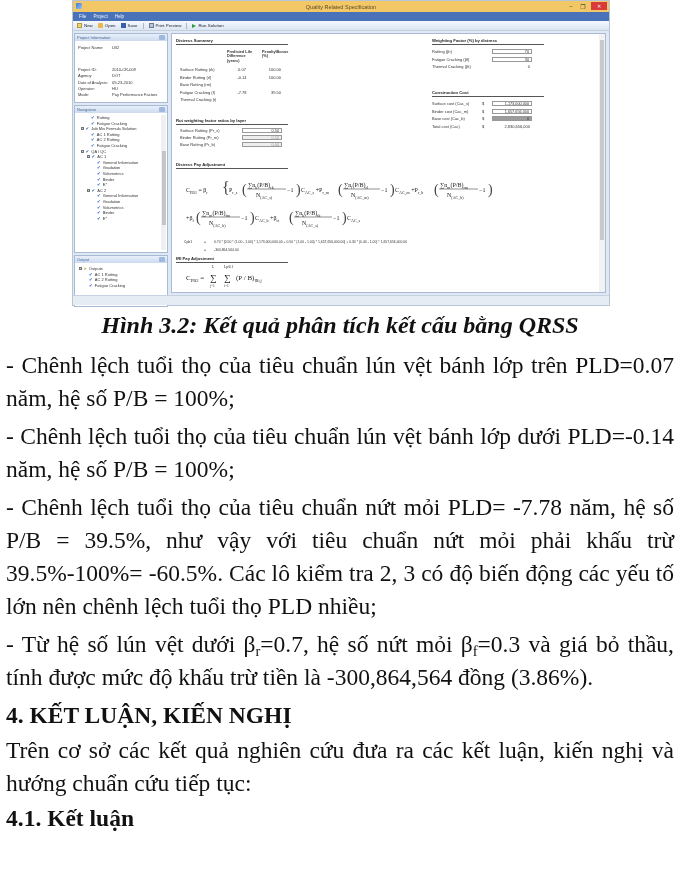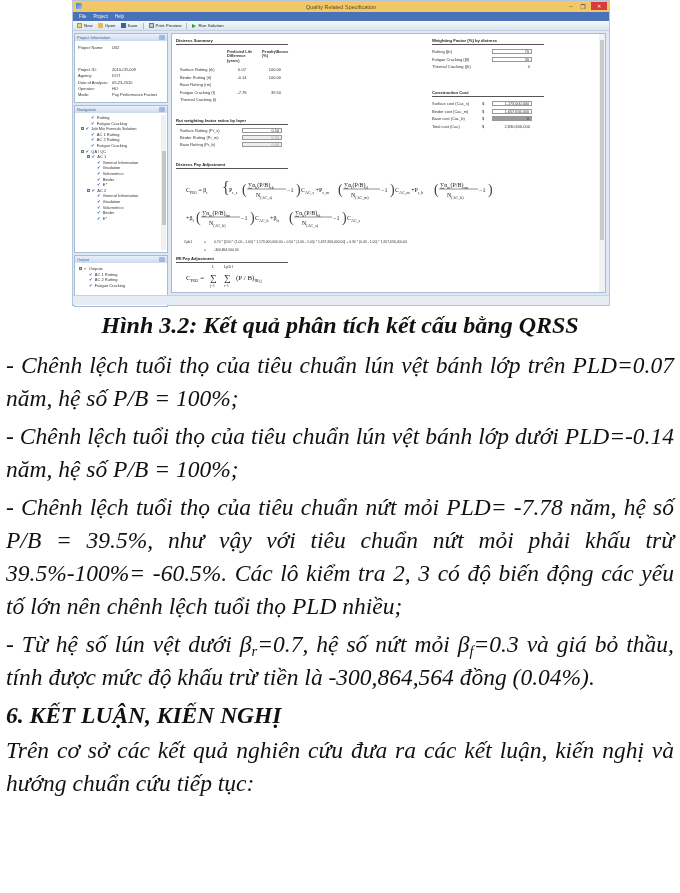--- a/index.html
+++ b/index.html
@@ -64,21 +64,21 @@
   .abs { position: absolute; }
   .row { display: flex; align-items: center; font-size: 4px; height: 6.2px; }
   .num-box { border: 0.6px solid #999; background: #fff; text-align: right; padding-right: 2px; height: 5px; line-height: 4.6px; font-size: 3.8px; }
   .num-box.dis { background: #eee; color: #999; }
   .num-box.gray { background: #9c9c9c; }
   .formula { font-family: "Liberation Serif", serif; color: #222; }
   .calc-line { font-size: 3.4px; color: #333; white-space: nowrap; }
   .statusbar { position: absolute; left: 0; right: 0; bottom: 0; height: 10px; background: #e6ecf4; border-top: 1px solid #c6d2e2; }
 
   
-  .doc { position: absolute; left: 6px; right: 6px; font-size: 23.5px; line-height: 33px; color: #111; font-style: italic; }
+  .doc { position: absolute; left: 6px; right: 6px; font-size: 23.5px; line-height: 33px; color: #111; }
   .caption { position: absolute; left: 0; right: 0; top: 312px; text-align: center; font-style: italic; font-weight: bold; font-size: 24px; font-family: "Liberation Serif", serif; }
   .para { text-align: justify; text-align-last: left; }
   .h { font-weight: bold; }
   sub { font-size: 62%; vertical-align: -4px; line-height: 0; }
 </style>
 </head>
 <body>
 
 <div class="app">
   <div class="titlebar">
@@ -448,16 +448,17 @@
 
   <div class="statusbar"></div>
 </div>
 
 <div class="caption">Hình 3.2: Kết quả phân tích kết cấu bằng QRSS</div>
 
 <div class="doc" style="top:349px;">
   <p class="para">- Chênh lệch tuổi thọ của tiêu chuẩn lún vệt bánh lớp trên PLD=0.07 năm, hệ số P/B = 100%;</p>
   <p class="para" style="margin-top:5px">- Chênh lệch tuổi thọ của tiêu chuẩn lún vệt bánh lớp dưới PLD=-0.14 năm, hệ số P/B = 100%;</p>
   <p class="para" style="margin-top:5px">- Chênh lệch tuổi thọ của tiêu chuẩn nứt mỏi PLD= -7.78 năm, hệ số P/B = 39.5%, như vậy với tiêu chuẩn nứt mỏi phải khấu trừ 39.5%-100%= -60.5%. Các lô kiểm tra 2, 3 có độ biến động các yếu tố lớn nên chênh lệch tuổi thọ PLD nhiều;</p>
-  <p class="para" style="margin-top:5px"><span>- Từ hệ số lún vệt dưới β</span><sub>r</sub><span>=0.7, hệ số nứt mỏi β</span><sub>f</sub><span>=0.3 và giá bỏ thầu, tính được mức độ khấu trừ tiền là -300,864,564 đồng (0.04%).</span></p>
-  <p class="h" style="margin-top:5px">6. KẾT LUẬN, KIẾN NGHỊ</p>
+  <p class="para" style="margin-top:5px"><span>- Từ hệ số lún vệt dưới β</span><sub>r</sub><span>=0.7, hệ số nứt mỏi β</span><sub>f</sub><span>=0.3 và giá bỏ thầu, tính được mức độ khấu trừ tiền là -300,864,564 đồng (3.86%).</span></p>
+  <p class="h" style="margin-top:5px">4. KẾT LUẬN, KIẾN NGHỊ</p>
   <p class="para" style="margin-top:2px">Trên cơ sở các kết quả nghiên cứu đưa ra các kết luận, kiến nghị và hướng chuẩn cứu tiếp tục:</p>
+  <p class="h" style="margin-top:2px">4.1. Kết luận</p>
 </div>
 
 </body></html>

